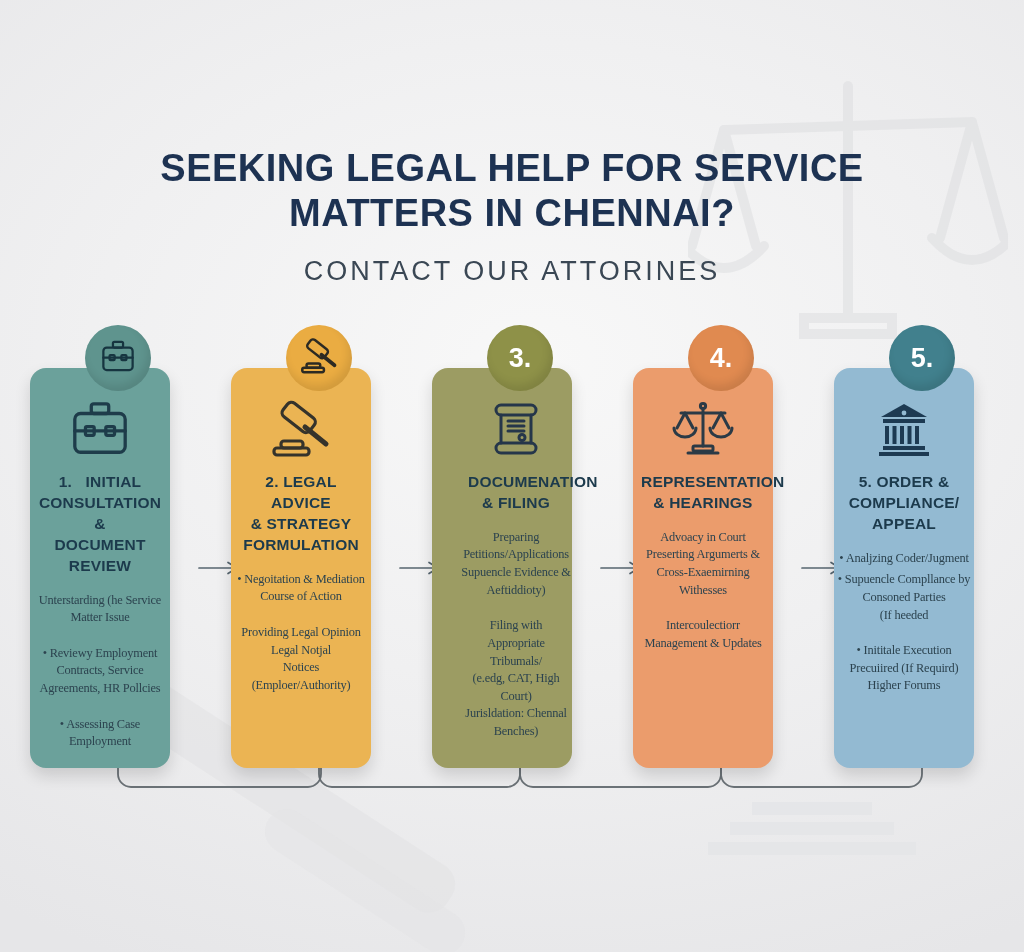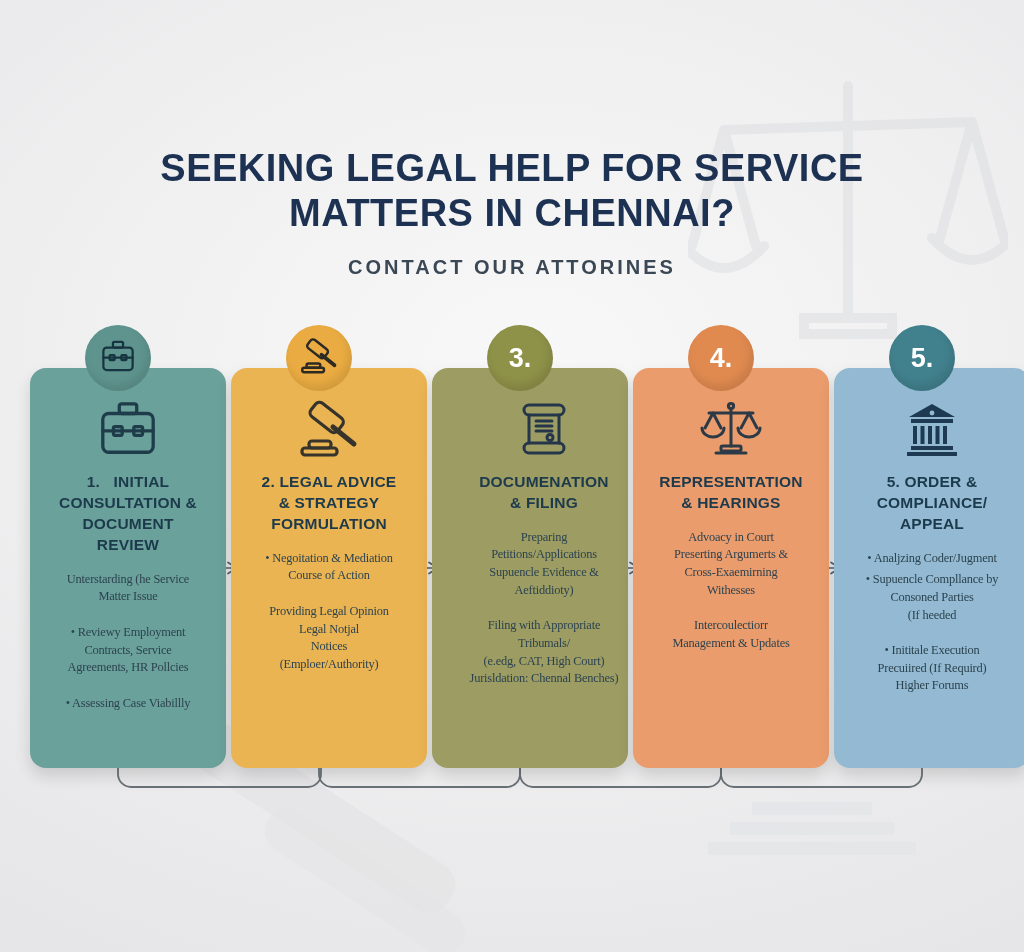--- a/index.html
+++ b/index.html
@@ -18,27 +18,27 @@
   .wm-diag{background:#e3e4e5;opacity:.65;border-radius:22px;}
   .wm-step{position:absolute;background:#e4e5e7;opacity:.8;}
 
   
   .header{position:absolute;top:146px;left:0;width:100%;text-align:center;z-index:1;}
   .title{
     font-weight:bold;font-size:38px;line-height:1.18;letter-spacing:.5px;
     color:#1d3252;white-space:pre-line;
   }
   .subtitle{
-    margin-top:20px;font-size:20px;font-weight:bold;letter-spacing:3px;
+    margin-top:20px;font-size:27px;font-weight:normal;letter-spacing:3px;
     color:#3a4754;
   }
 
   
   .card{
-    position:absolute;top:368px;width:196px;height:400px;border-radius:16px;
+    position:absolute;top:368px;width:140px;height:400px;border-radius:16px;
     box-shadow:0 8px 16px rgba(0,0,0,.14);
     box-sizing:border-box;padding:0 8px;text-align:center;z-index:2;
   }
   .icon-main{margin-top:30px;height:62px;display:flex;align-items:center;justify-content:center;}
   .card-title{
     margin-top:12px;font-weight:bold;font-size:15.5px;line-height:1.35;
     color:#1c3a4c;white-space:pre-line;letter-spacing:.2px;
   }
   .card-body{margin-top:15px;}
   .card-body p{
@@ -123,21 +123,21 @@
     <div class="card-title">1.&nbsp;&nbsp;&nbsp;INITIAL
 CONSULTATION &amp;
 DOCUMENT
 REVIEW</div>
     <div class="card-body">
       <p>Unterstarding (he Service
 Matter Issue</p>
       <p>• Reviewy Employment
 Contracts, Service
 Agreements, HR Pollcies</p>
-      <p>• Assessing Case Viabillly</p>
+      <p>• Assessing Case Employment</p>
     </div>
   </div>
   <div class="badge" style="left: 85px; background: rgb(95, 148, 142);">
     <span>
       <svg width="36" height="33" viewBox="0 0 64 58" fill="none" stroke="#173540" stroke-width="4" stroke-linecap="round" stroke-linejoin="round">
         <rect x="23" y="3" width="18" height="10" rx="2.5"></rect>
         <rect x="6" y="13" width="52" height="40" rx="6"></rect>
         <line x1="6" y1="31" x2="58" y2="31"></line>
         <rect x="17" y="26.5" width="9" height="9" rx="1.5"></rect>
         <rect x="38" y="26.5" width="9" height="9" rx="1.5"></rect>

